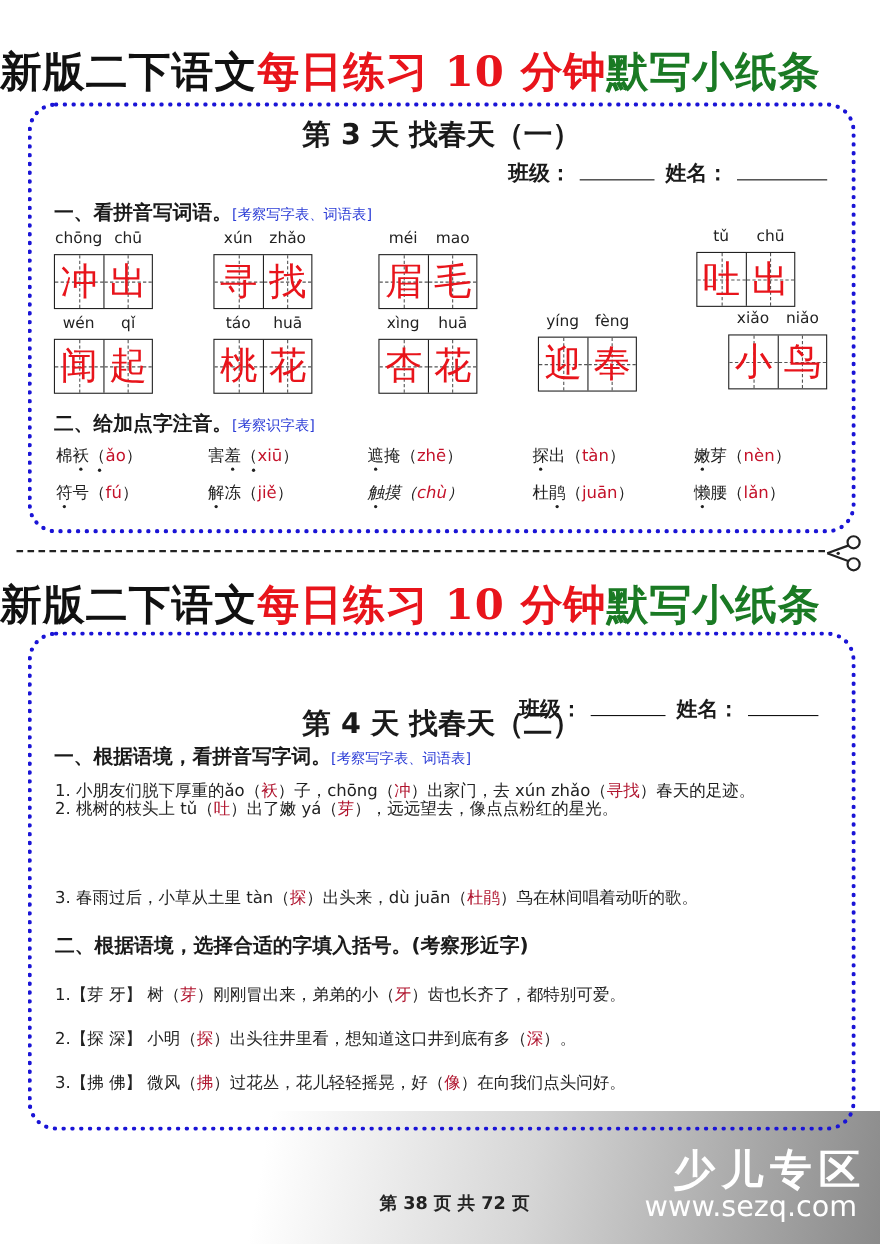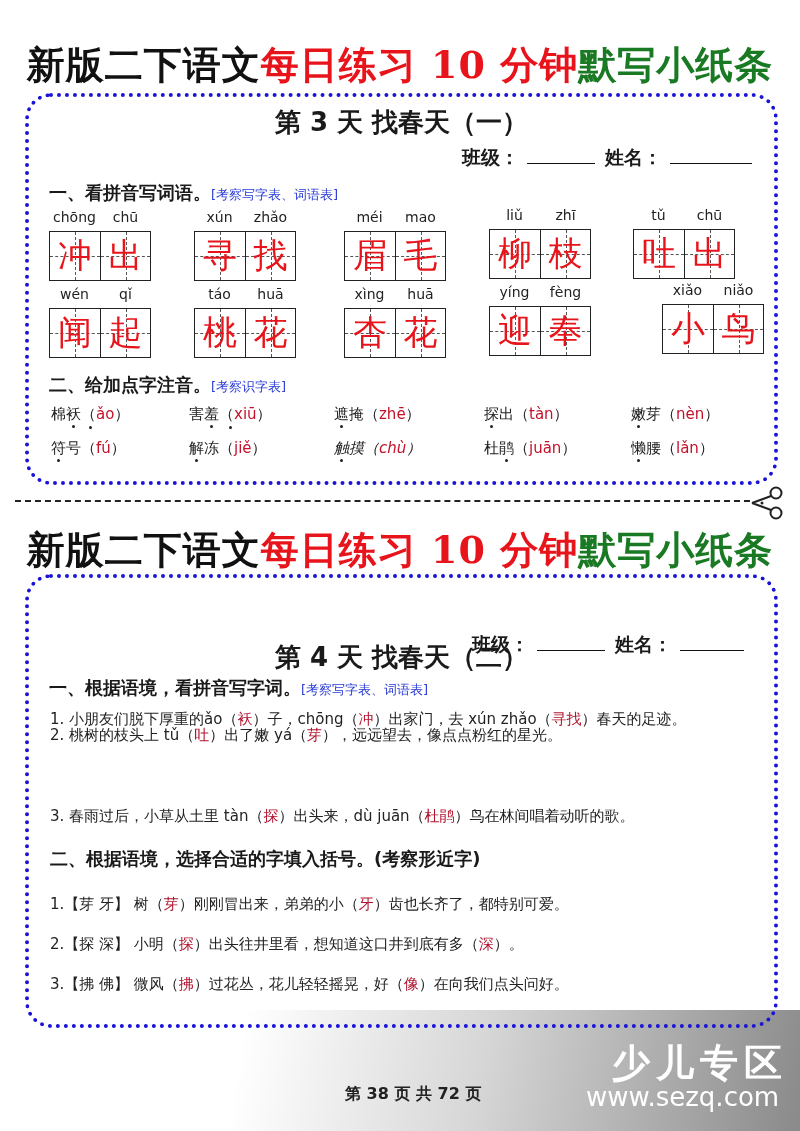--- a/index.html
+++ b/index.html
@@ -7,21 +7,21 @@
     width: 800px; height: 1131px; position: relative; overflow: hidden;
     background: #ffffff;
     font-family: "DejaVu Sans", "Liberation Sans", sans-serif;
     color: #222;
   }
   .bottom-gradient {
     position: absolute; left: 0; right: 0; top: 1010px; height: 121px;
     background: linear-gradient(100deg, #ffffff 30%, #d6d6d6 60%, #8a8a8a 100%);
   }
   .banner {
-    position: absolute; left: 0; width: 800px; text-align: center;
+    position: absolute; left: 0; width: 800px; 
     font-weight: bold; font-size: 38px; letter-spacing: 1px;
     font-family: "DejaVu Serif", "Liberation Serif", serif;
   }
   .banner .black { color: #111; }
   .banner .red { color: #e8141b; }
   .banner .green { color: #1a7a24; }
   .card {
     position: absolute; border: 4px dotted #1a14d6; border-radius: 26px;
     box-sizing: border-box;
   }
@@ -31,21 +31,21 @@
   }
   .class-line {
     position: absolute; right: 22px; font-size: 19px; font-weight: bold; color: #1a1a1a;
     display: flex; align-items: baseline;
   }
   .blank { display: inline-block; border-bottom: 1.5px solid #111; margin: 0 10px 0 8px; }
   .section-title {
     position: absolute; left: 20px; font-size: 18px; font-weight: bold; color: #1a1a1a;
   }
   .section-title .tag { font-size: 13px; font-weight: normal; color: #2a3bd6; }
-  .word-group { position: absolute; width: 102px; }
+  .word-group { position: absolute; width: 90px; }
   .pinyin-row { display: flex; height: 22px; }
   .pinyin-row span { width: 51px; text-align: center; font-size: 14px; color: #222; }
   .grid-row { display: flex; border: 1.5px solid #222; height: 48px; }
   .cell { position: relative; width: 50px; height: 48px; box-sizing: border-box; }
   .cell + .cell { border-left: 1.5px solid #222; }
   .cell::before { content: ""; position: absolute; left: 50%; top: 0; bottom: 0; border-left: 1px dashed #555; }
   .cell::after { content: ""; position: absolute; top: 50%; left: 0; right: 0; border-top: 1px dashed #555; }
   .cell .ch {
     position: absolute; inset: 0; display: flex; align-items: center; justify-content: center;
     font-size: 34px; color: #e8141b; z-index: 2;
@@ -124,34 +124,20 @@
       </div>
     <div class="grid-row">
         <div class="cell">
           <span class="ch">寻</span>
         </div>
         <div class="cell">
           <span class="ch">找</span>
         </div>
       </div>
   </div>
-  <div class="word-group" style="left:460px; top:110px;">
-    <div class="pinyin-row">
-        <span>liǔ</span>
-        <span>zhī</span>
-      </div>
-    <div class="grid-row">
-        <div class="cell">
-          <span class="ch">柳</span>
-        </div>
-        <div class="cell">
-          <span class="ch">枝</span>
-        </div>
-      </div>
-  </div>
   <div class="word-group" style="left:604px; top:110px;">
     <div class="pinyin-row">
         <span>tǔ</span>
         <span>chū</span>
       </div>
     <div class="grid-row">
         <div class="cell">
           <span class="ch">吐</span>
         </div>
         <div class="cell">

